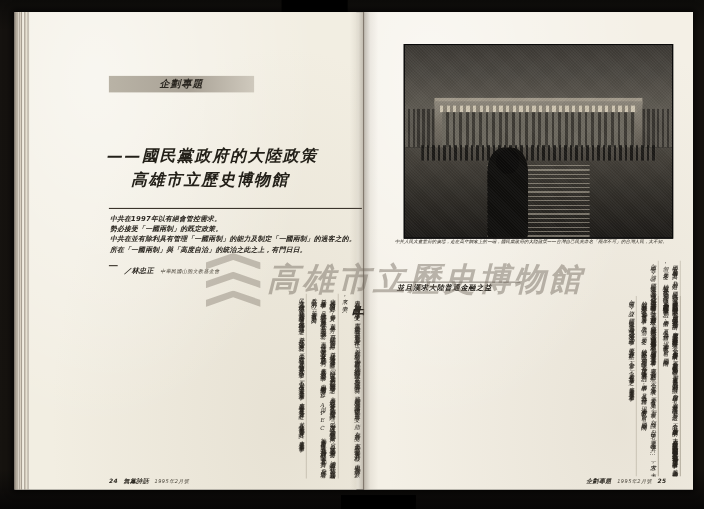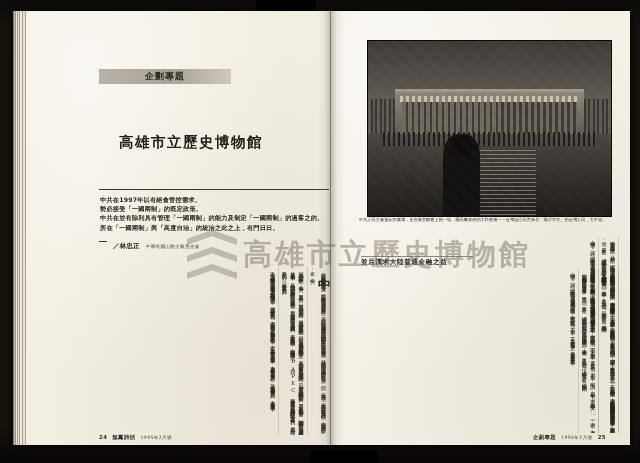--- a/index.html
+++ b/index.html
@@ -13,20 +13,21 @@
     overflow: hidden;
     font-family: "DejaVu Sans", sans-serif;
   }
 
   
   #scan {
     position: relative;
     width: 640px;
     height: 379px;
     background: #1a1713;
+    font-style: italic;
   }
   .backdrop-dark {
     position: absolute;
     left: 0; top: 0;
     width: 640px; height: 463px;
     background:
       linear-gradient(to bottom, #0d0c0a 0%, #15120f 6%, #16130f 92%, #070606 100%);
   }
   .backdrop-top-notch {
     position: absolute;
@@ -408,20 +409,21 @@
 
     <div class="page left">
       <div class="paper-noise"></div>
 
       <div class="kicker">
         <span>企劃專題</span>
       </div>
 
 
       <div class="subhead-wrap">
+        <div class="l1"><span class="dash">——</span><span>國民黨政府的大陸政策</span></div>
         <div class="l2">高雄市立歷史博物館</div>
       </div>
 
       <div class="hr-rule"></div>
 
       <div class="standfirst">
         <div>中共在1997年以有絕會管控需求。</div>
         <div>勢必接受「一國兩制」的既定政策。</div>
         <div>中共在並有除利具有管理「一國兩制」的能力及制定「一國兩制」的過客之的。</div>
         <div>所在「一國兩制」與「高度自治」的統治之此之上，有門日日。</div>

